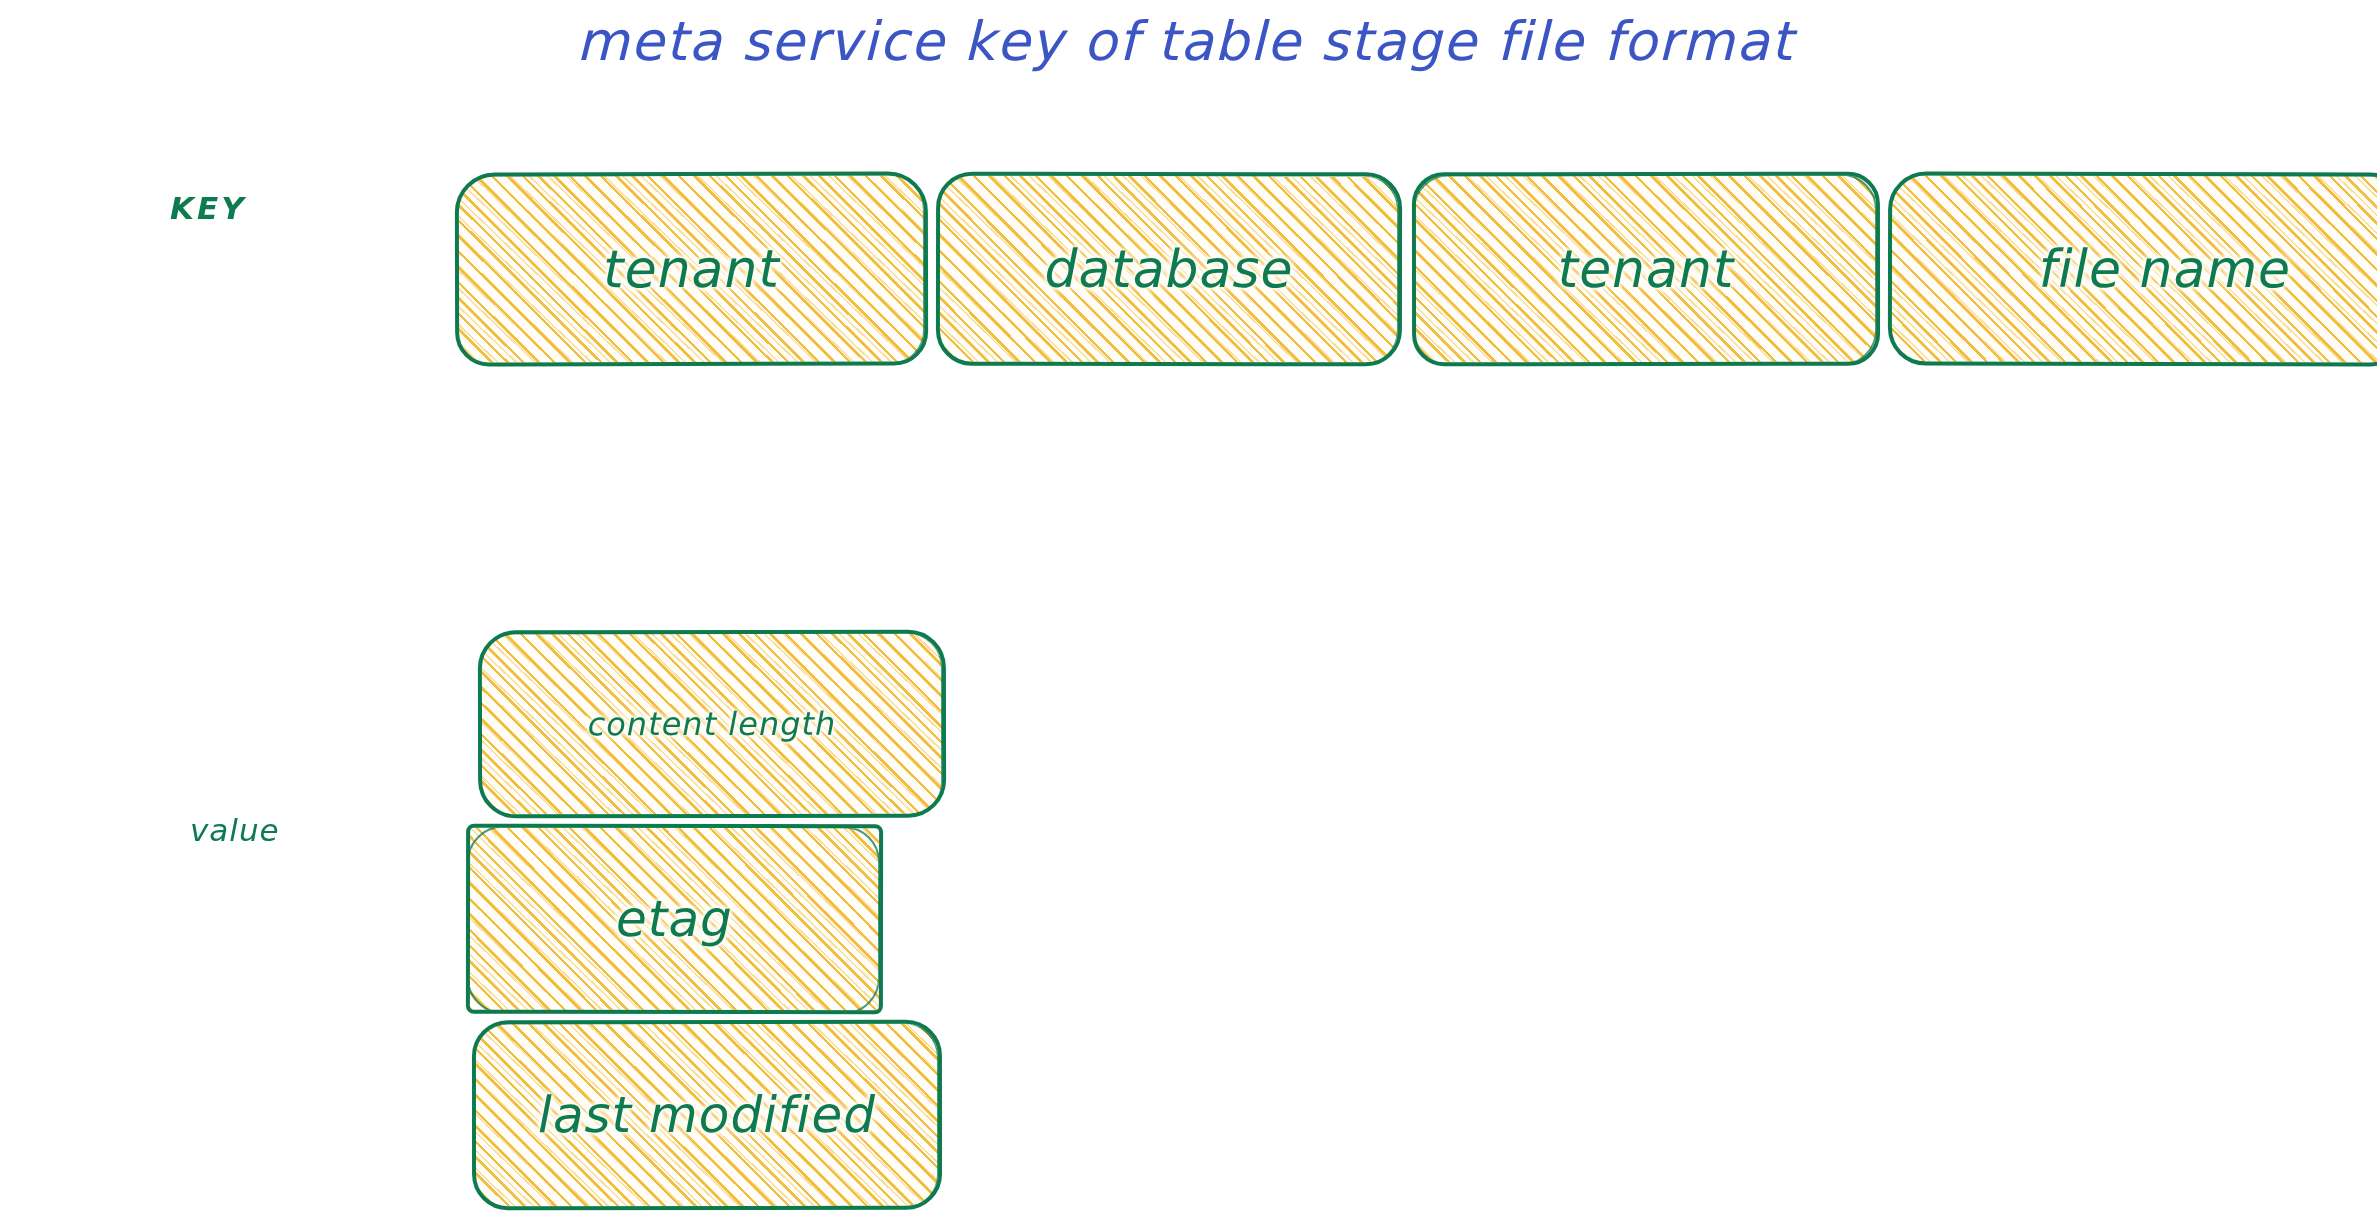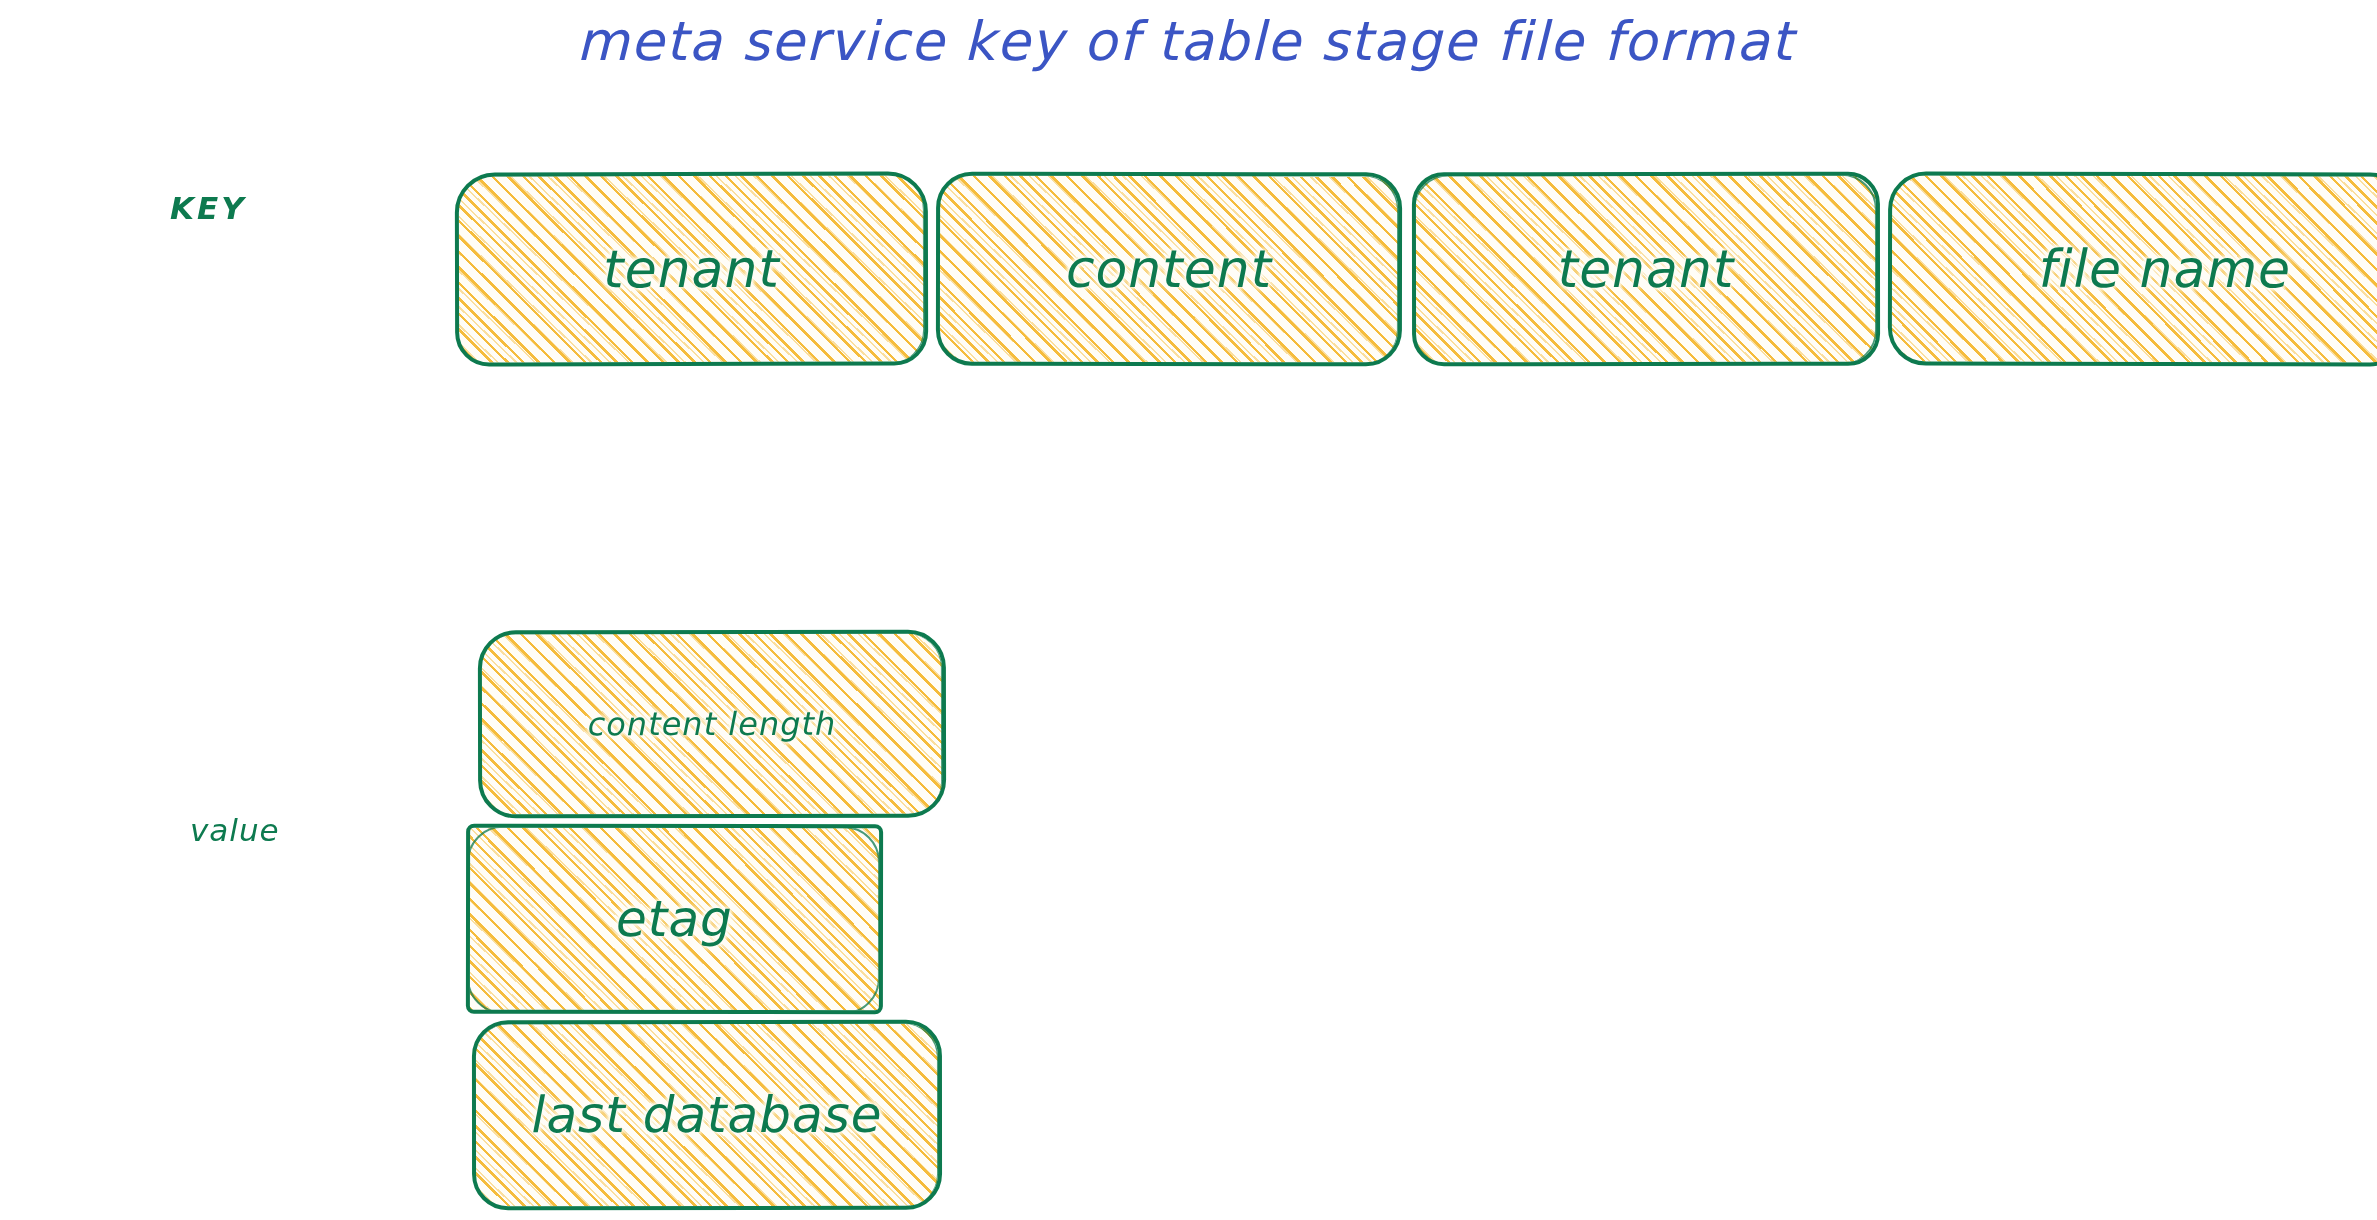--- a/index.html
+++ b/index.html
@@ -154,21 +154,21 @@
 
   <div class="row-label key-label">KEY</div>
 
   <div class="key-row">
 
     <div class="sketch-box" id="key-box-0">
       <span class="box-label">tenant</span>
     </div>
 
     <div class="sketch-box" id="key-box-1">
-      <span class="box-label">content</span>
+      <span class="box-label">database</span>
     </div>
 
     <div class="sketch-box" id="key-box-2">
       <span class="box-label">tenant</span>
     </div>
 
     <div class="sketch-box" id="key-box-3">
       <span class="box-label">file name</span>
     </div>
 
@@ -180,18 +180,18 @@
 
     <div class="sketch-box" id="value-box-0">
       <span class="box-label">content length</span>
     </div>
 
     <div class="sketch-box" id="value-box-1">
       <span class="box-label">etag</span>
     </div>
 
     <div class="sketch-box" id="value-box-2">
-      <span class="box-label">last database</span>
+      <span class="box-label">last modified</span>
     </div>
 
   </div>
 
 </div>
 
 </body></html>

